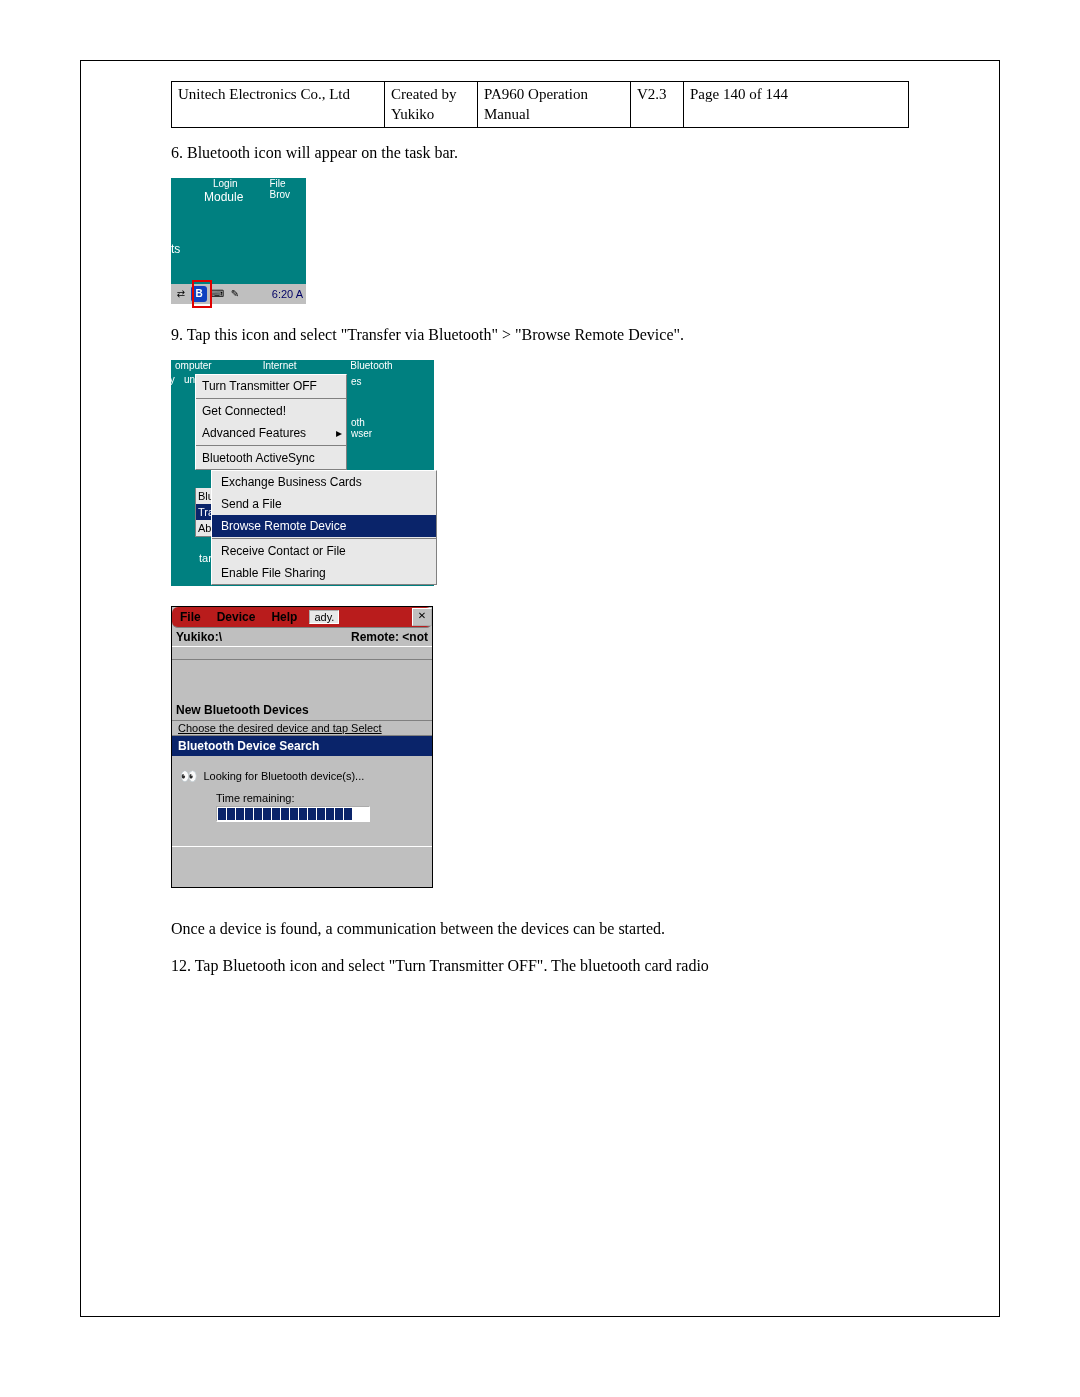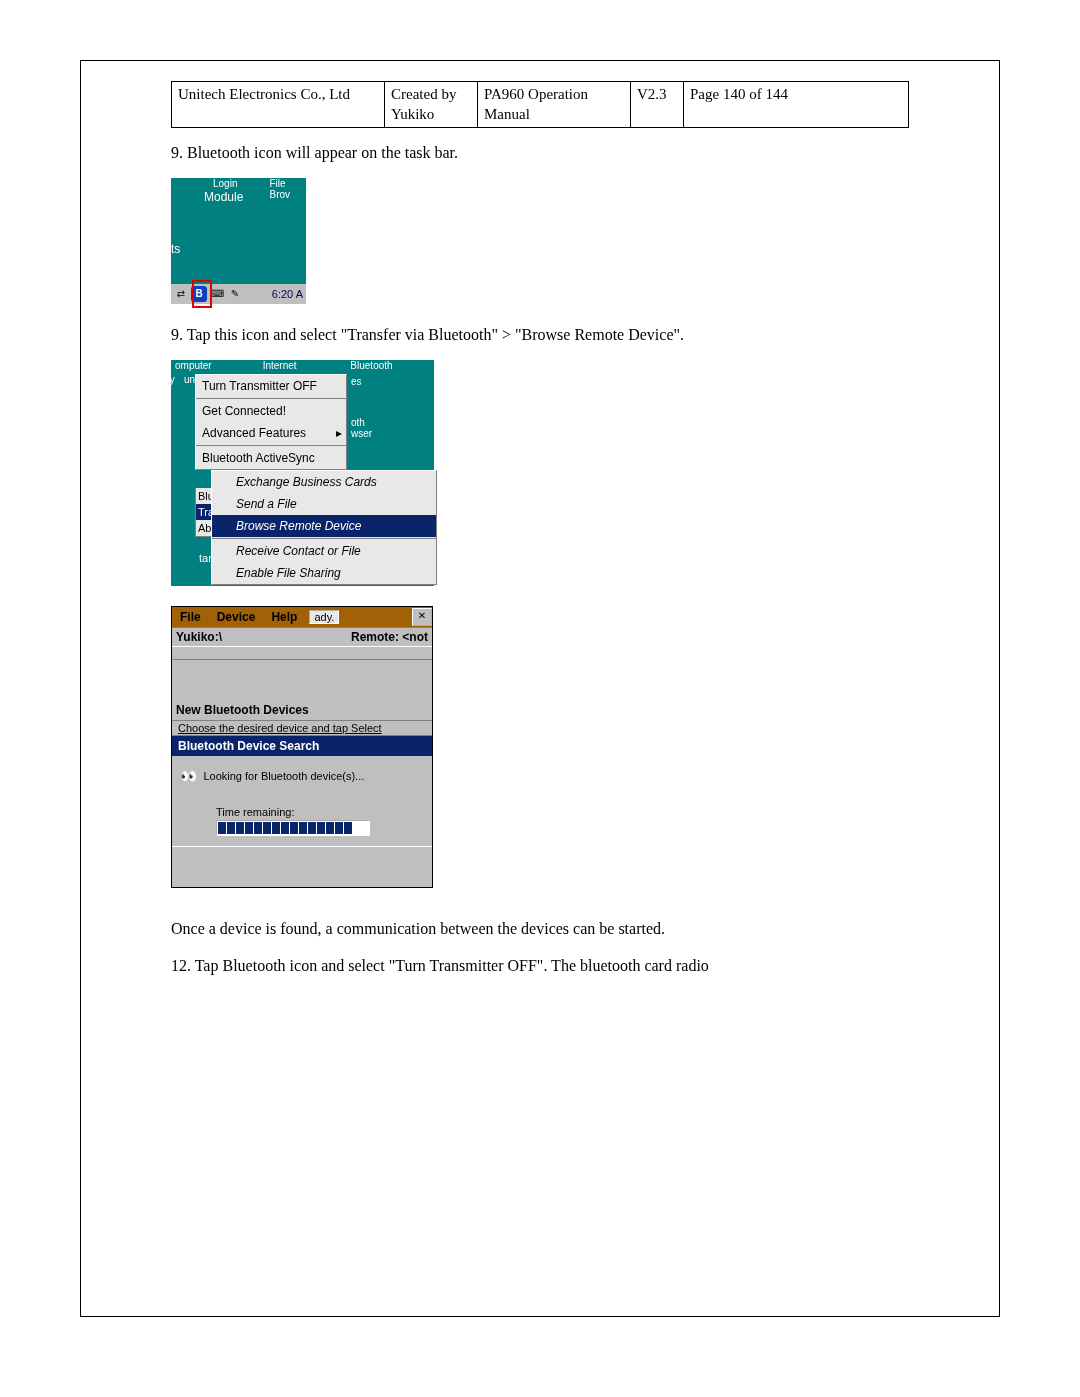--- a/index.html
+++ b/index.html
@@ -159,21 +159,21 @@
     left: 40px;
     top: 110px;
     width: 224px;
     background: #e8e8e8;
     border: 1px solid #808080;
     border-top-color: #fff;
     border-left-color: #fff;
     font-family: Tahoma, Arial, sans-serif;
     font-size: 12px;
   }
-  .popout .mi { padding: 4px 24px; color: #000; white-space: nowrap; font-style: italic; }
+  .popout .mi { padding: 4px 9px; color: #000; white-space: nowrap; }
   .popout .mi.sel { background: #0a246a; color: #fff; }
   .shot2 .bottom-items {
     position: absolute;
     left: 24px;
     bottom: 2px;
     background: #e8e8e8;
     border: 1px solid #808080;
     border-top:none;
     width: 150px;
     font-size: 11px;
@@ -199,25 +199,26 @@
   
   .shot3 {
     width: 260px;
     margin: 10px 0 20px 0;
     border: 1px solid #000;
     font-family: Tahoma, "MS Sans Serif", Arial, sans-serif;
     font-size: 12px;
     background: #bfbfbf;
   }
   .shot3 .menubar {
-    background: #a16207;
+    background: #b91c1c;
     border-bottom: 1px solid #808080;
     display: flex;
     align-items: center;
     height: 20px;
+    border-radius: 6px;
   }
   .shot3 .menubar .mitem { padding: 2px 8px; font-weight: bold; }
   .shot3 .menubar .ready {
     border: 1px inset #fff;
     background: #e8e8e8;
     font-weight: normal;
     padding: 0 4px;
     margin-left: 4px;
     font-size: 11px;
   }
@@ -272,21 +273,21 @@
     display: flex;
     align-items: center;
     gap: 8px;
     font-size: 11px;
   }
   .shot3 .eyes {
     display: inline-block;
     font-size: 14px;
     letter-spacing: -2px;
   }
-  .shot3 .tr-label { font-size: 11px; margin: 22px 0 2px 36px; }
+  .shot3 .tr-label { font-size: 11px; margin: 8px 0 2px 36px; }
   .shot3 .progress {
     margin-left: 36px;
     width: 150px;
     height: 12px;
     border: 1px inset #fff;
     background: #fff;
     display: flex;
     gap: 1px;
     padding: 1px;
   }
@@ -311,21 +312,21 @@
           <tr>
         <td style="width:200px">Unitech Electronics Co., Ltd</td>
         <td style="width:80px">Created by Yukiko</td>
         <td style="width:140px">PA960 Operation Manual</td>
         <td style="width:40px">V2.3</td>
         <td>Page 140 of 144</td>
       </tr>
     </tbody>
       </table>
 
-    <div class="body-text">9. Bluetooth icon will appear on the task bar.</div>
+    <div class="body-text">6. Bluetooth icon will appear on the task bar.</div>
 
     <div class="shot1">
       <div class="desktop">
         <div class="icon-labels">
           <span style="margin-left:36px">Login</span>
           <span style="margin-left:20px">File Brov</span>
         </div>
         <div class="module">Module</div>
         <div class="ts">ts</div>
       </div>

